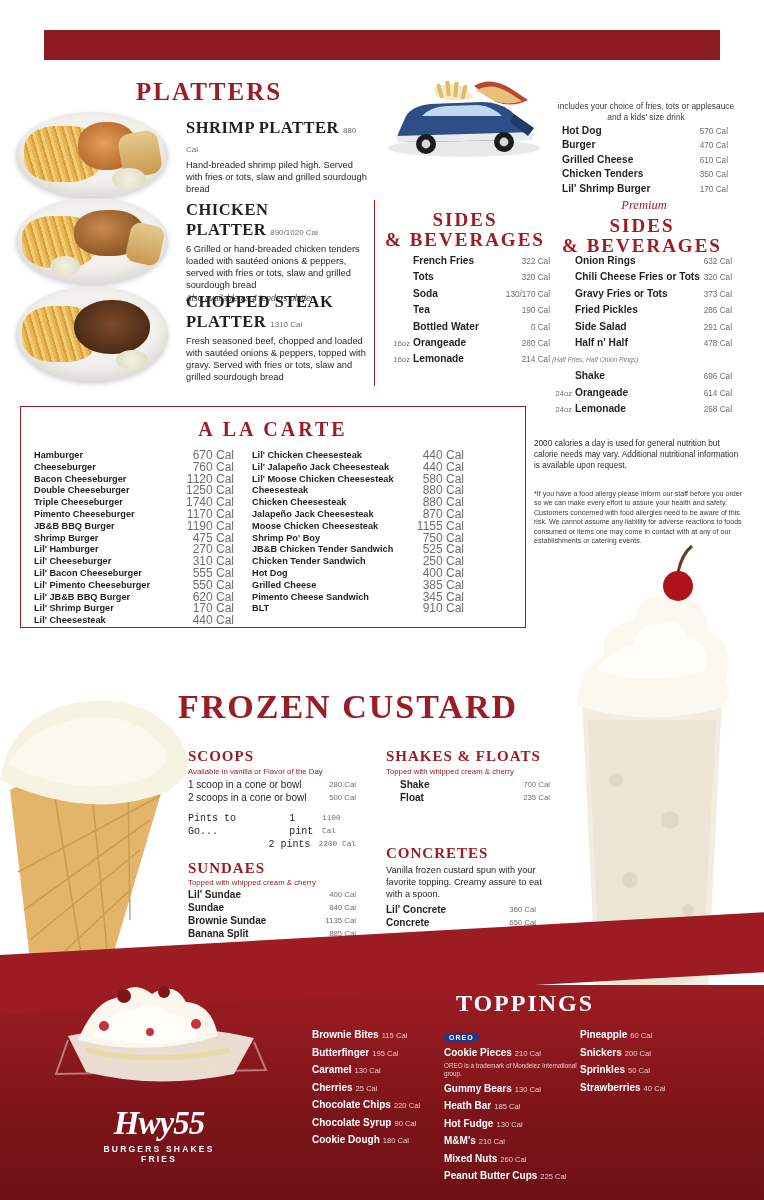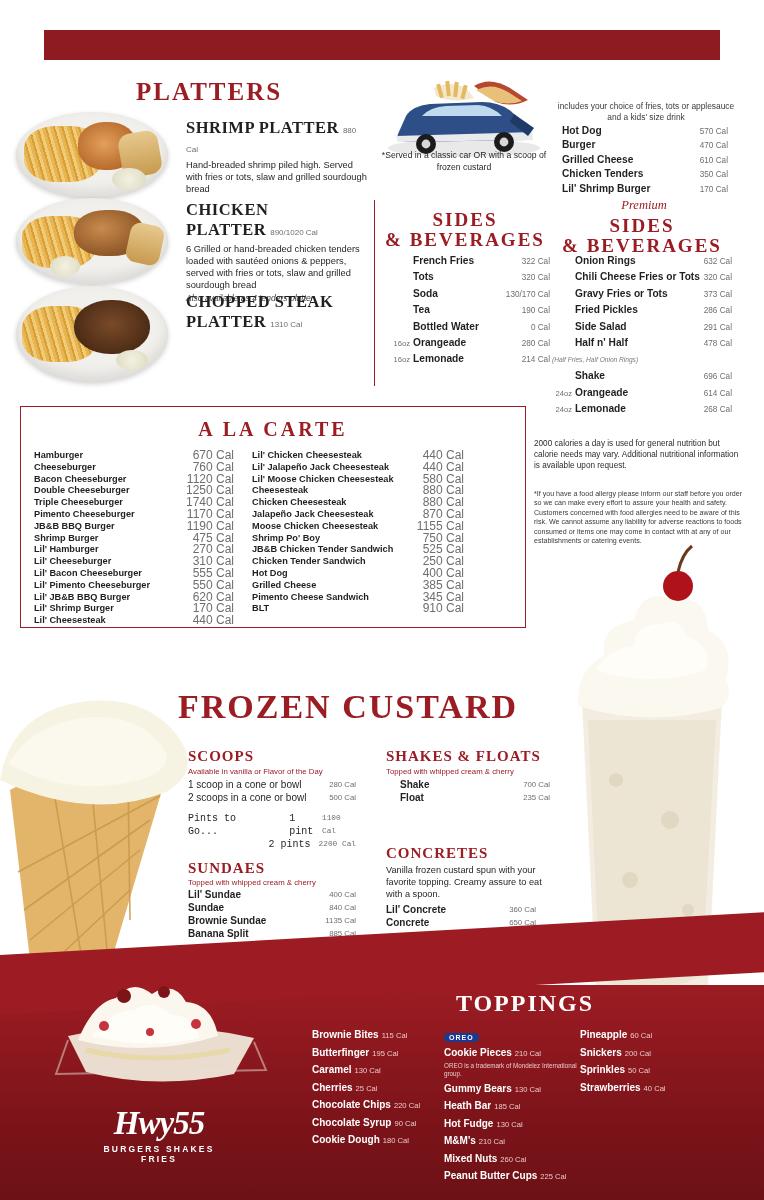--- a/index.html
+++ b/index.html
@@ -193,20 +193,21 @@
   </div>
 
   <div class="pl-sec-2 platter">
     <h3>CHICKEN PLATTER</h3><span class="hcal">890/1020 Cal</span>
     <p class="desc">6 Grilled or hand-breaded chicken tenders loaded with sautéed onions &amp; peppers, served with fries or tots, slaw and grilled sourdough bread</p>
     <p class="italic-note" style="margin:2px 0 0 0;">Also available as 4 tenders platter</p>
   </div>
 
   <div class="pl-sec-3 platter">
     <h3>CHOPPED STEAK PLATTER</h3><span class="hcal">1310 Cal</span>
+    <p class="desc">Fresh seasoned beef, chopped and loaded with sautéed onions &amp; peppers, topped with gravy. Served with fries or tots, slaw and grilled sourdough bread</p>
   </div>
 
   <div class="vline" style="left:374px; top:200px; width:1.2px; height:186px;"></div>
 
   <div class="car-wrap">
     <svg width="170" height="96" viewBox="0 0 170 96">
       <ellipse cx="86" cy="74" rx="76" ry="9" fill="#e9e9ea"></ellipse>
       <path d="M20 60 L28 42 Q34 32 52 30 L104 28 Q124 28 136 40 L152 56 Q156 62 150 66 L28 68 Q18 66 20 60Z" fill="#2d4e86"></path>
       <path d="M44 42 Q52 33 68 32 L100 31 Q114 32 124 42 Z" fill="#bfd9ee"></path>
       <path d="M18 62 L154 58 L155 66 L20 68 Z" fill="#e8eaec"></path>
@@ -219,21 +220,20 @@
       <path d="M98 16 Q114 8 130 18 L144 27 Q130 32 116 27Z" fill="#e8c07a"></path>
       <path d="M56 14 Q72 6 88 14 L96 24 Q76 30 58 22Z" fill="#f2e8cf"></path>
       <g fill="#e5ba5d">
         <rect x="60" y="10" width="4" height="14" transform="rotate(-16 62 17)"></rect>
         <rect x="68" y="7" width="4" height="15" transform="rotate(-6 70 14)"></rect>
         <rect x="76" y="8" width="4" height="15" transform="rotate(6 78 15)"></rect>
         <rect x="84" y="11" width="4" height="14" transform="rotate(14 86 18)"></rect>
       </g>
     </svg>
   </div>
-  <div class="car-note">*Served in a classic car OR with a scoop of frozen custard</div>
 
   <div class="kids-sub">includes your choice of fries, tots or applesauce and a kids' size drink</div>
   <div class="kids-list">
     <div class="row">
         <span class="nm">Hot Dog</span>
         <span class="cl">570 Cal</span>
       </div>
     <div class="row">
         <span class="nm">Burger</span>
         <span class="cl">470 Cal</span>

